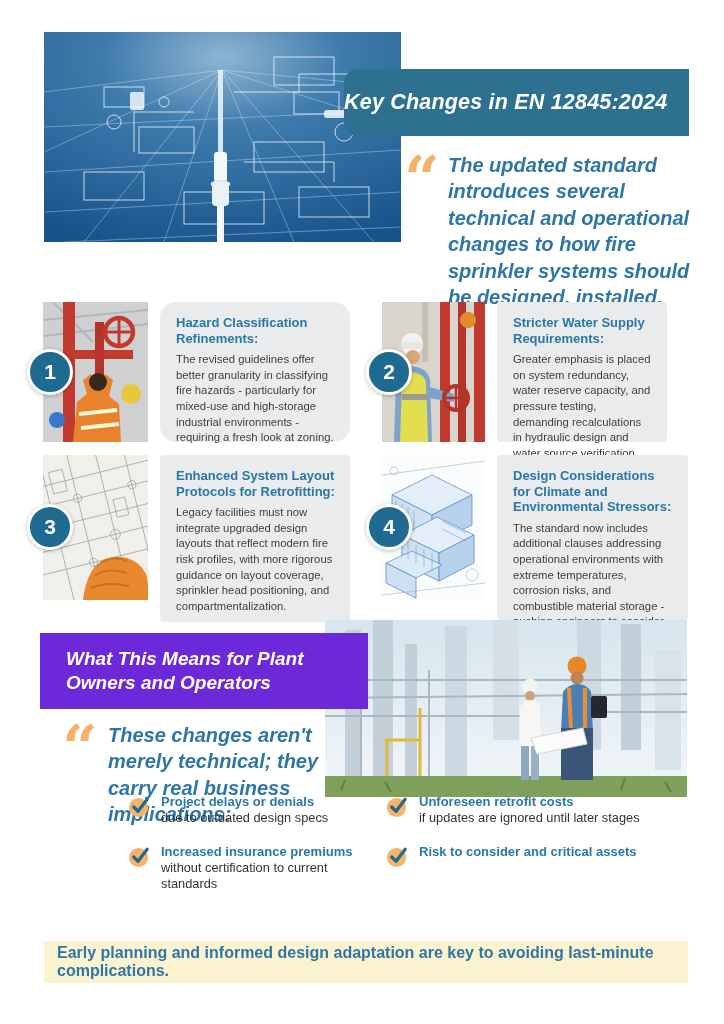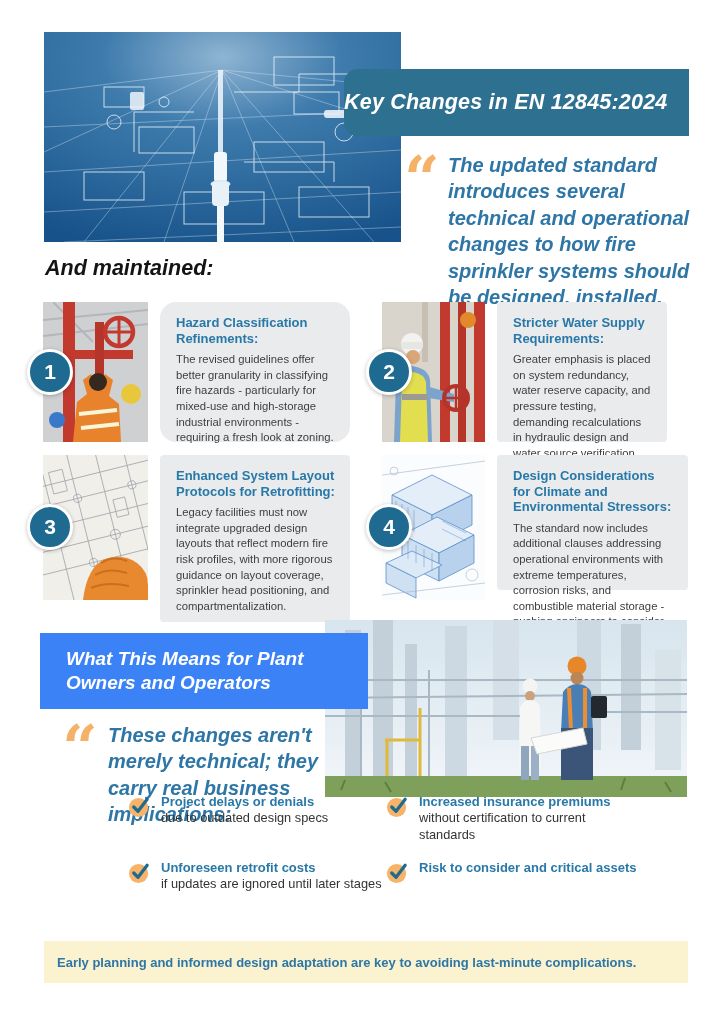--- a/index.html
+++ b/index.html
@@ -49,51 +49,51 @@
     display:flex; align-items:center; justify-content:center; z-index:2;
     color:#ffffff; font-size:21px; font-weight:bold;
   }
   .p1 { left:43px;  top:302px; width:105px; height:140px; }
   .c1 { left:160px; top:302px; width:190px; height:140px;border-radius:16px; }
   .p2 { left:382px; top:302px; width:103px; height:140px; }
   .c2 { left:497px; top:302px; width:170px; height:140px; }
   .p3 { left:43px;  top:455px; width:105px; height:145px; }
   .c3 { left:160px; top:455px; width:190px; height:167px; }
   .p4 { left:382px; top:455px; width:103px; height:145px; }
-  .c4 { left:497px; top:455px; width:191px; height:135px; }
+  .c4 { left:497px; top:455px; width:191px; height:165px; }
   .b1 { left:27px;  top:349px; }
   .b2 { left:366px; top:349px; }
   .b3 { left:27px;  top:504px; }
   .b4 { left:366px; top:504px; }
   
   .photo2 { position:absolute; left:325px; top:620px; width:362px; height:177px; z-index:1; }
   .photo2 svg { display:block; width:100%; height:100%; }
   .banner2 {
     position:absolute; left:40px; top:633px; width:328px; height:76px;
-    background:#3b82f6; z-index:2; display:flex; align-items:center; padding-left:26px;
+    background:#6d28d9; z-index:2; display:flex; align-items:center; padding-left:26px;
   }
   .banner2 span { color:#ffffff; font-size:19px; font-weight:bold; font-style:italic; line-height:1.25; }
   .quote2 { position:absolute; left:62px; top:722px; width:290px; display:flex; gap:10px; }
   .quote2 .quote-mark { flex:none; width:36px; margin-top:9px; }
   
   .checks {
     position:absolute; left:128px; top:794px; width:566px;
     display:grid; grid-template-columns:258px 308px; row-gap:17px;
   }
   .check { display:flex; gap:10px; align-items:flex-start; }
   .check .ck { flex:none; width:23px; height:23px; margin-top:1px; }
   .check .t { font-size:13px; font-weight:bold; color:#2878A8; line-height:1.25; }
   .check .s { font-size:12.8px; color:#333333; line-height:1.28; max-width:230px; }
   .check.narrow .s { max-width:176px; }
   
   .note {
     position:absolute; left:44px; top:941px; width:644px; height:42px;
     background:#FBF3CF; display:flex; align-items:center; padding-left:13px;
   }
-  .note span { color:#2E76A6; font-size:13px; font-weight:bold; }
+  .note span { color:#2E76A6; font-size:16px; font-weight:bold; }
 </style>
 </head>
 <body>
 
 <div class="page">
 
   <div class="hero-photo">
     <svg viewBox="0 0 357 210" preserveAspectRatio="none">
       <defs>
         <radialGradient id="heroBg" cx="50%" cy="12%" r="95%">
@@ -147,21 +147,20 @@
 
   <div class="banner1">
     <span>Key Changes in EN 12845:2024</span>
   </div>
 
   <div class="quote1">
     <span class="quote-mark">“</span>
     <p>The updated standard introduces several technical and operational changes to how fire sprinkler systems should be designed, installed.</p>
   </div>
 
-  <h2 class="subheading">And maintained:</h2>
 
   <div class="item-photo p1">
     <svg viewBox="0 0 105 140" preserveAspectRatio="none">
       <rect width="105" height="140" fill="#cfd0d2"></rect>
       <g stroke="#b4b6ba" stroke-width="2">
           <line x1="0" y1="18" x2="105" y2="8"></line>
           <line x1="0" y1="34" x2="105" y2="22"></line>
           <line x1="10" y1="0" x2="50" y2="40"></line>
         </g>
       <rect x="20" y="0" width="12" height="140" fill="#C23A2E"></rect>
@@ -360,46 +359,46 @@
     <div class="check">
       <svg class="ck" viewBox="0 0 24 24">
         <circle cx="11" cy="13" r="10" fill="#F6B369"></circle>
         <path d="M6 12.5 L10.5 17 L20 4.5" fill="none" stroke="#1E6A90" stroke-width="3.4" stroke-linecap="round" stroke-linejoin="round"></path>
       </svg>
       <div>
         <div class="t">Project delays or denials</div>
         <div class="s">due to outdated design specs</div>
       </div>
     </div>
+    <div class="check">
+      <svg class="ck" viewBox="0 0 24 24">
+        <circle cx="11" cy="13" r="10" fill="#F6B369"></circle>
+        <path d="M6 12.5 L10.5 17 L20 4.5" fill="none" stroke="#1E6A90" stroke-width="3.4" stroke-linecap="round" stroke-linejoin="round"></path>
+      </svg>
+      <div>
+        <div class="t">Unforeseen retrofit costs</div>
+        <div class="s">if updates are ignored until later stages</div>
+      </div>
+    </div>
     <div class="check narrow">
       <svg class="ck" viewBox="0 0 24 24">
         <circle cx="11" cy="13" r="10" fill="#F6B369"></circle>
         <path d="M6 12.5 L10.5 17 L20 4.5" fill="none" stroke="#1E6A90" stroke-width="3.4" stroke-linecap="round" stroke-linejoin="round"></path>
       </svg>
       <div>
         <div class="t">Increased insurance premiums</div>
         <div class="s">without certification to current standards</div>
       </div>
     </div>
     <div class="check">
       <svg class="ck" viewBox="0 0 24 24">
         <circle cx="11" cy="13" r="10" fill="#F6B369"></circle>
         <path d="M6 12.5 L10.5 17 L20 4.5" fill="none" stroke="#1E6A90" stroke-width="3.4" stroke-linecap="round" stroke-linejoin="round"></path>
       </svg>
       <div>
-        <div class="t">Unforeseen retrofit costs</div>
-        <div class="s">if updates are ignored until later stages</div>
-      </div>
-    </div>
-    <div class="check">
-      <svg class="ck" viewBox="0 0 24 24">
-        <circle cx="11" cy="13" r="10" fill="#F6B369"></circle>
-        <path d="M6 12.5 L10.5 17 L20 4.5" fill="none" stroke="#1E6A90" stroke-width="3.4" stroke-linecap="round" stroke-linejoin="round"></path>
-      </svg>
-      <div>
         <div class="t">Risk to consider and critical assets</div>
       </div>
     </div>
   </div>
 
   <div class="note">
     <span>Early planning and informed design adaptation are key to avoiding last-minute complications.</span>
   </div>
 
 </div>

